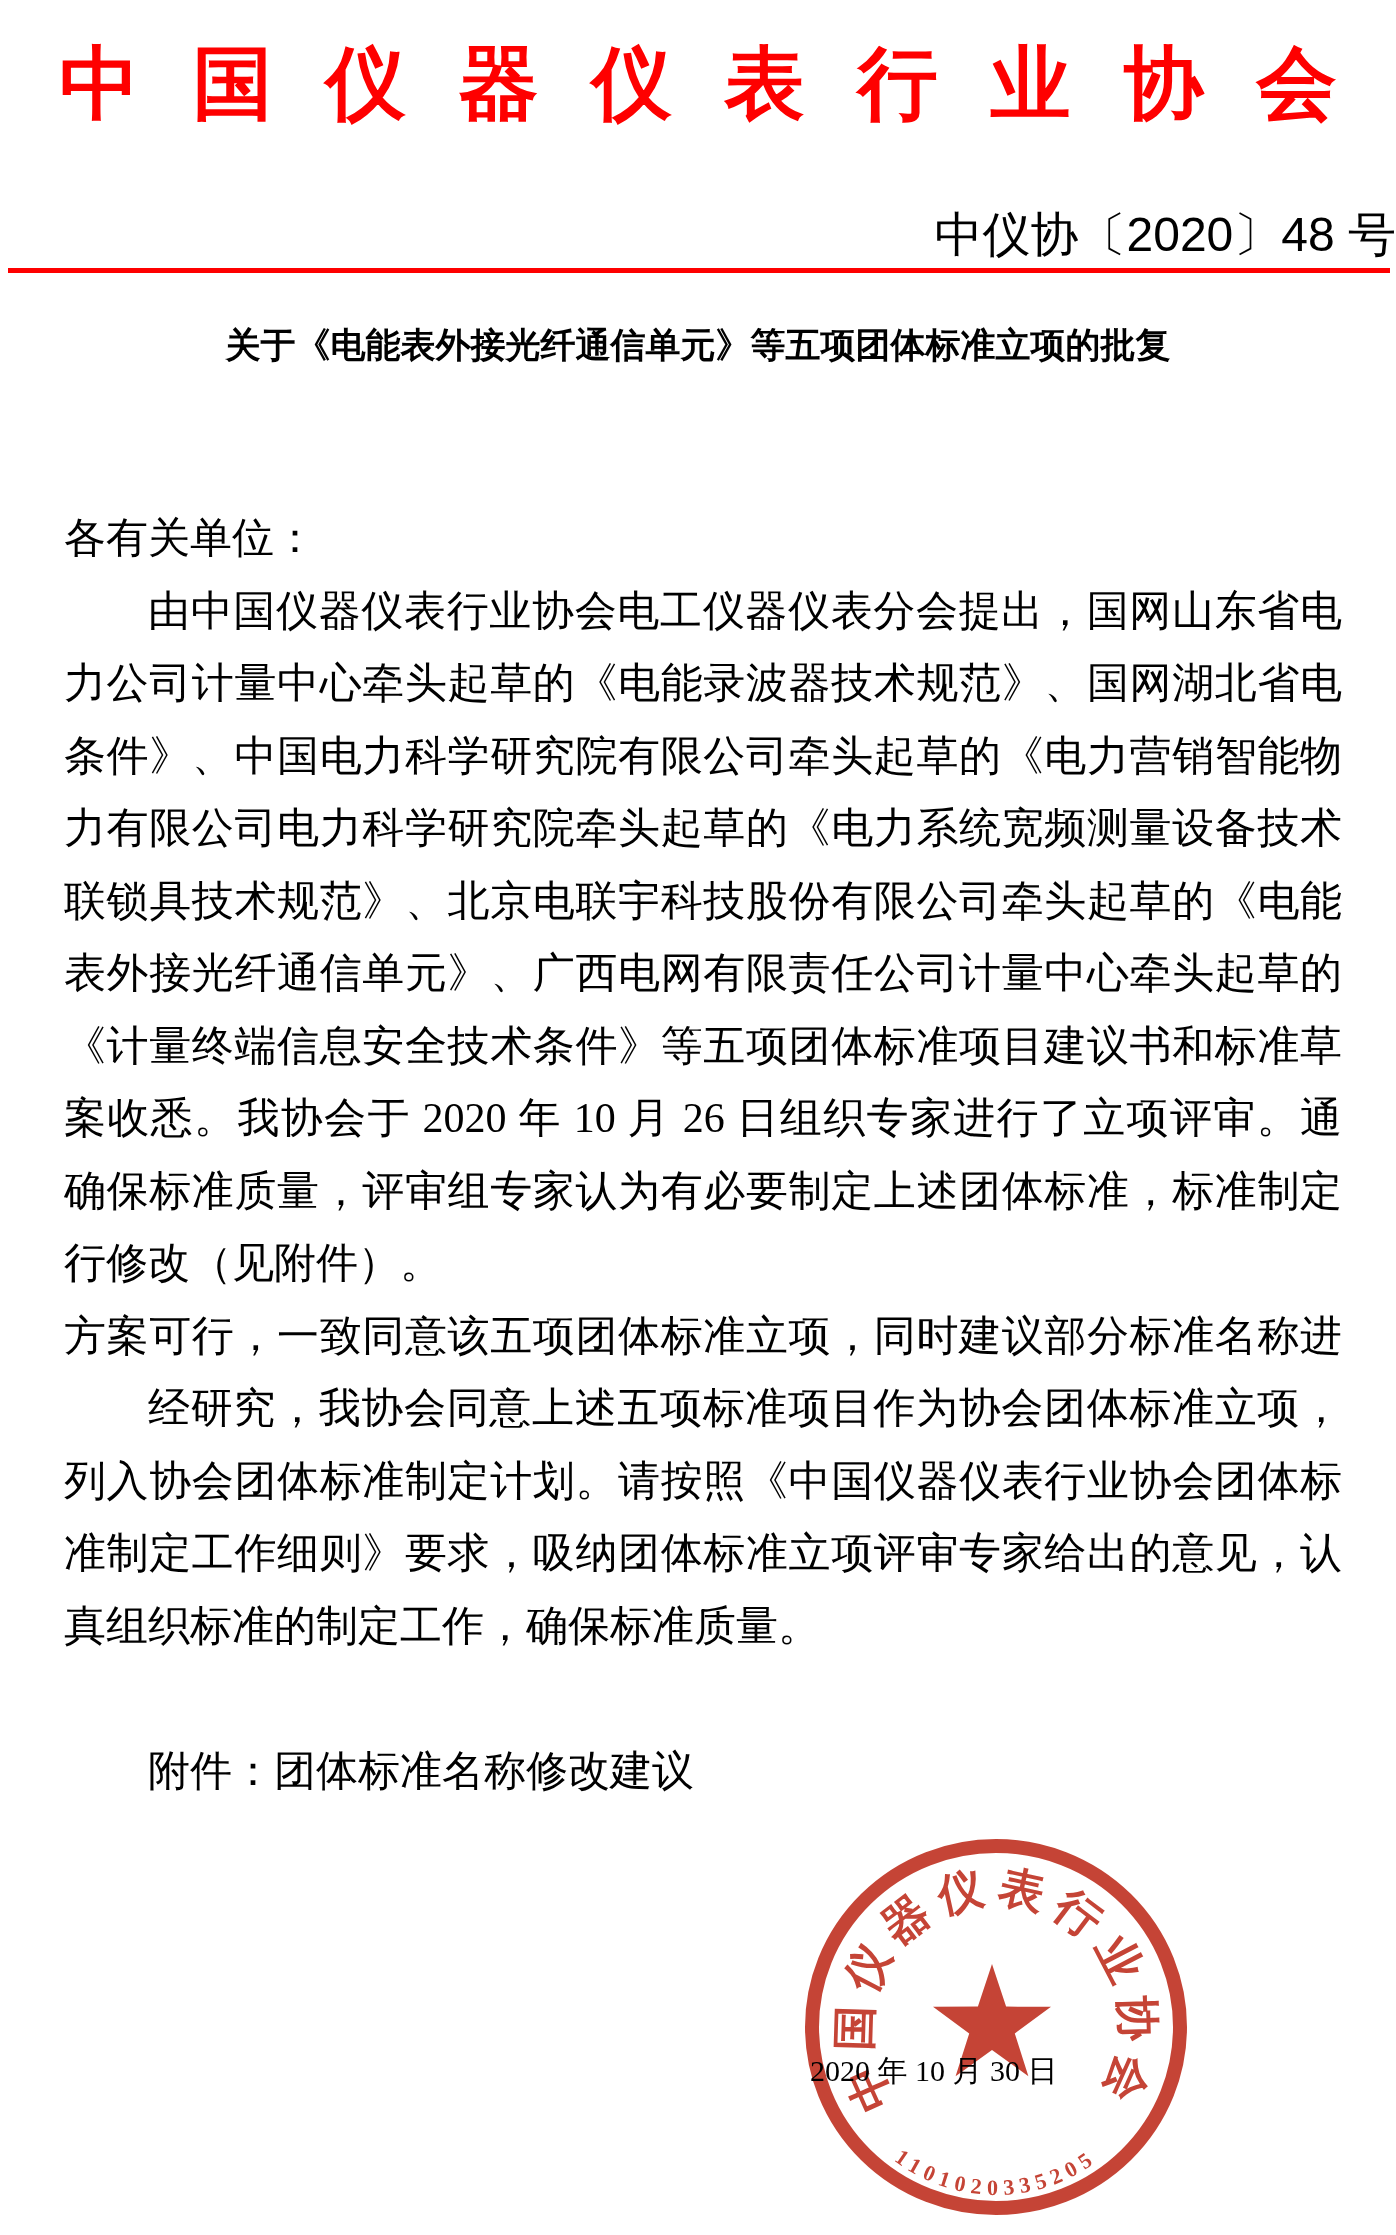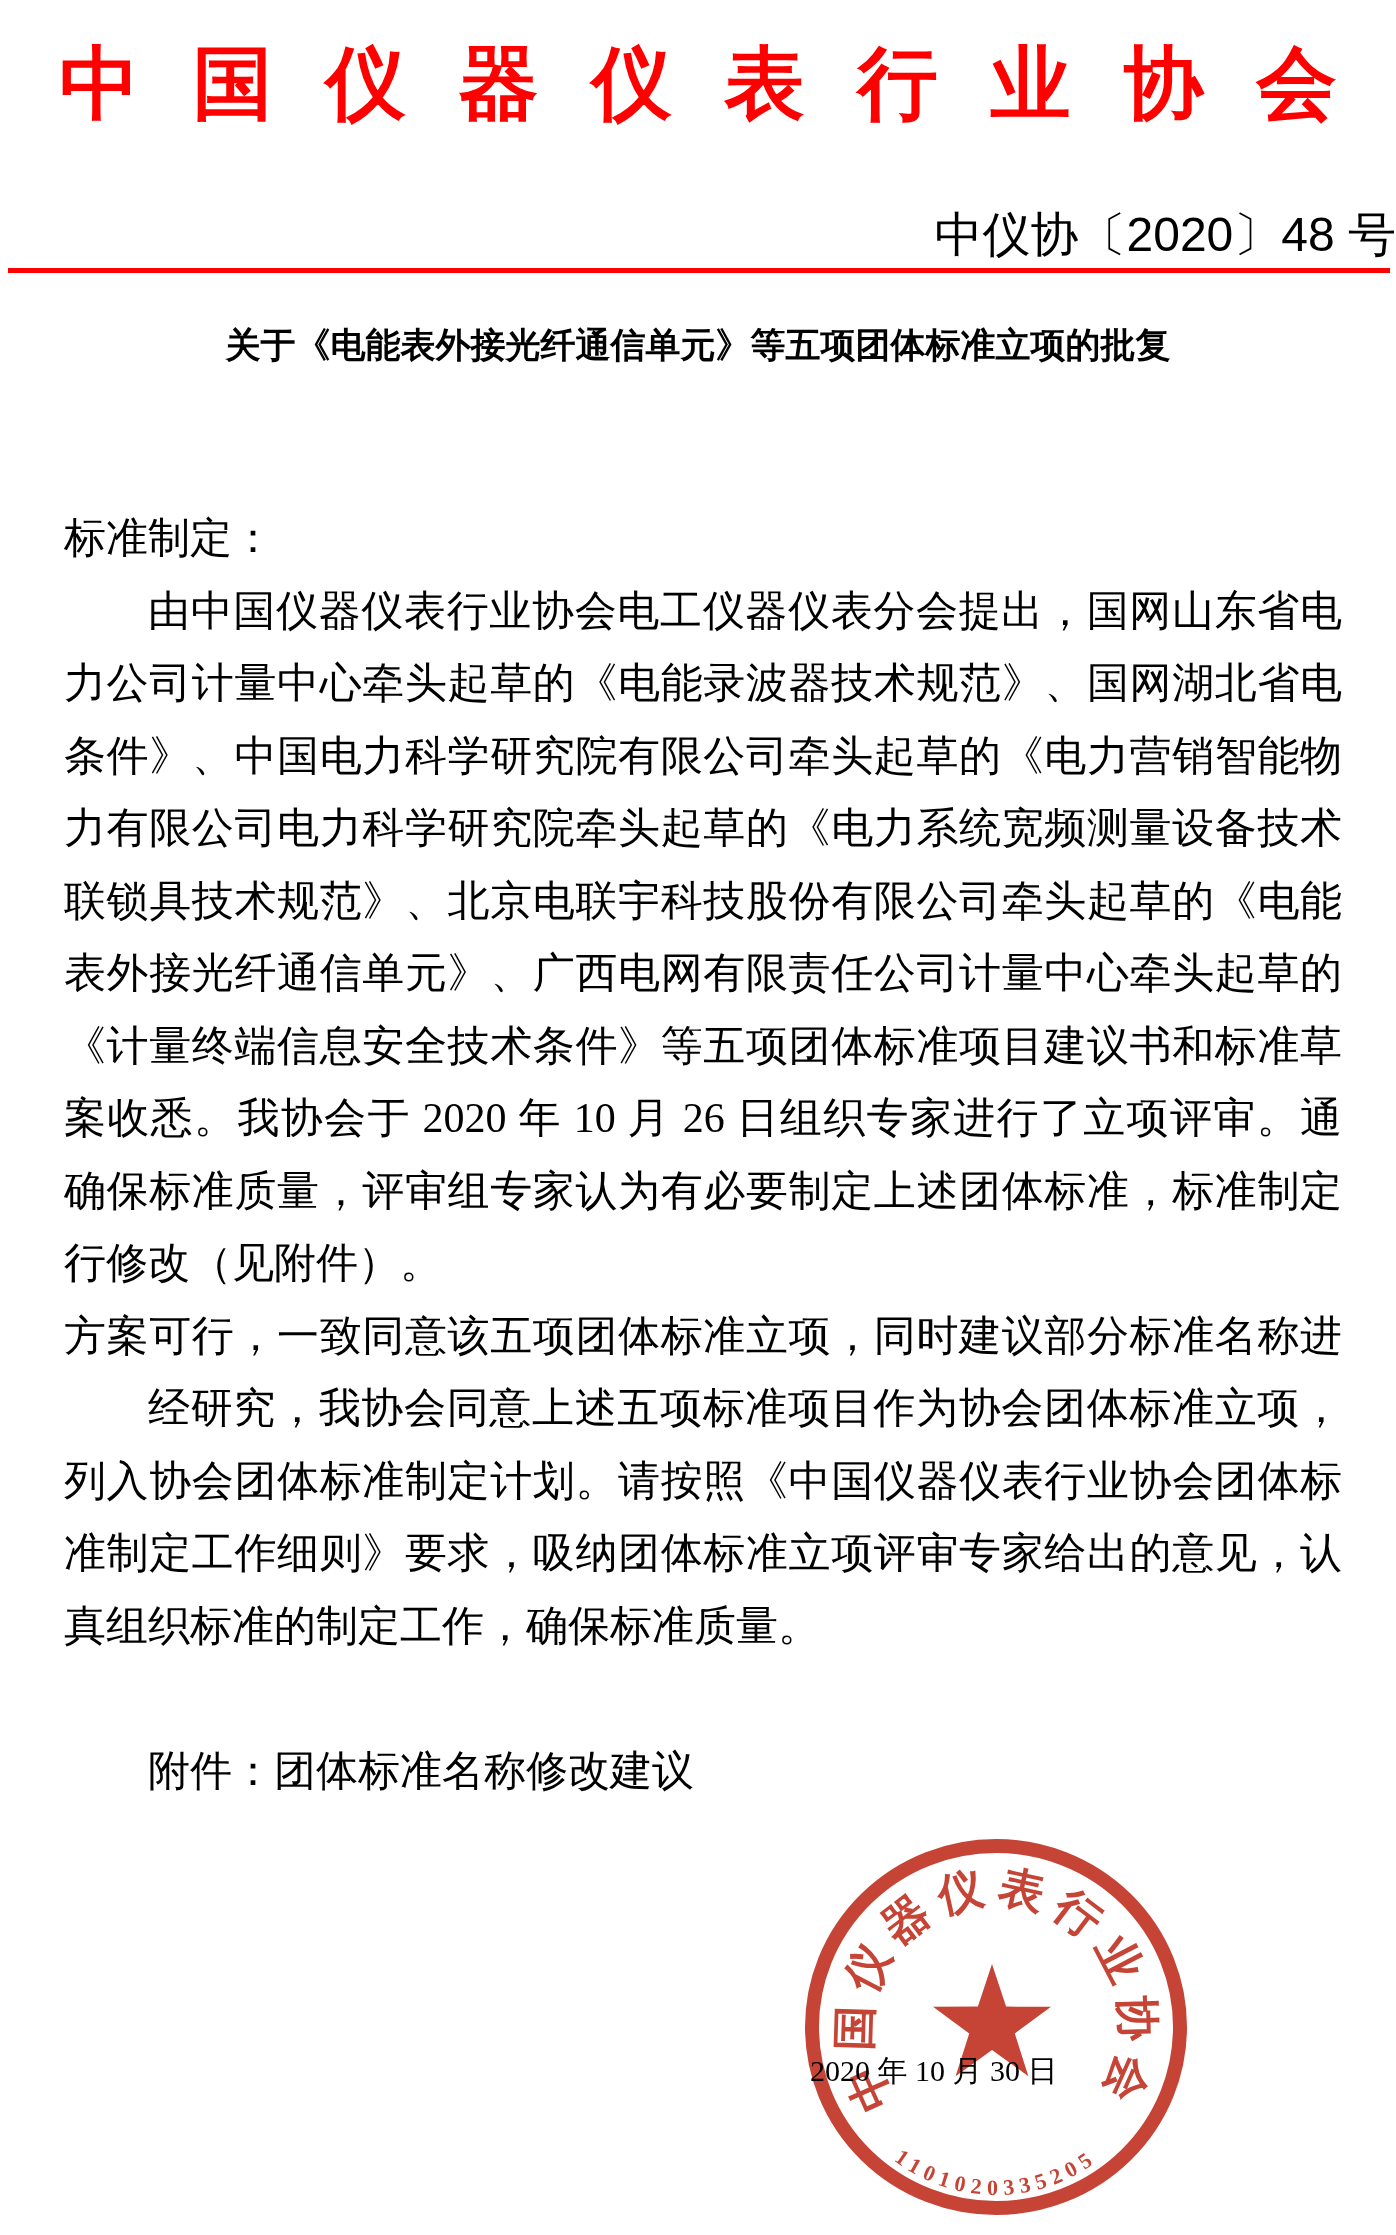--- a/index.html
+++ b/index.html
@@ -69,21 +69,21 @@
 
   <div class="org-name">中国仪器仪表行业协会</div>
 
   <div class="doc-number">中仪协〔2020〕48 号</div>
 
   <div class="red-rule"></div>
 
   <h1 class="doc-title">关于《电能表外接光纤通信单元》等五项团体标准立项的批复</h1>
 
   <div class="body-block">
-    <div class="line">标准制定：</div>
+    <div class="line">各有关单位：</div>
 
     <div class="line stretch indent">由中国仪器仪表行业协会电工仪器仪表分会提出，国网山东省电</div>
     <div class="line stretch">力公司计量中心牵头起草的《电能录波器技术规范》、国网湖北省电</div>
     <div class="line stretch">条件》、中国电力科学研究院有限公司牵头起草的《电力营销智能物</div>
     <div class="line stretch">力有限公司电力科学研究院牵头起草的《电力系统宽频测量设备技术</div>
     <div class="line stretch">联锁具技术规范》、北京电联宇科技股份有限公司牵头起草的《电能</div>
     <div class="line stretch">表外接光纤通信单元》、广西电网有限责任公司计量中心牵头起草的</div>
     <div class="line stretch">《计量终端信息安全技术条件》等五项团体标准项目建议书和标准草</div>
     <div class="line stretch">案收悉。我协会于 2020 年 10 月 26 日组织专家进行了立项评审。通</div>
     <div class="line stretch">确保标准质量，评审组专家认为有必要制定上述团体标准，标准制定</div>

